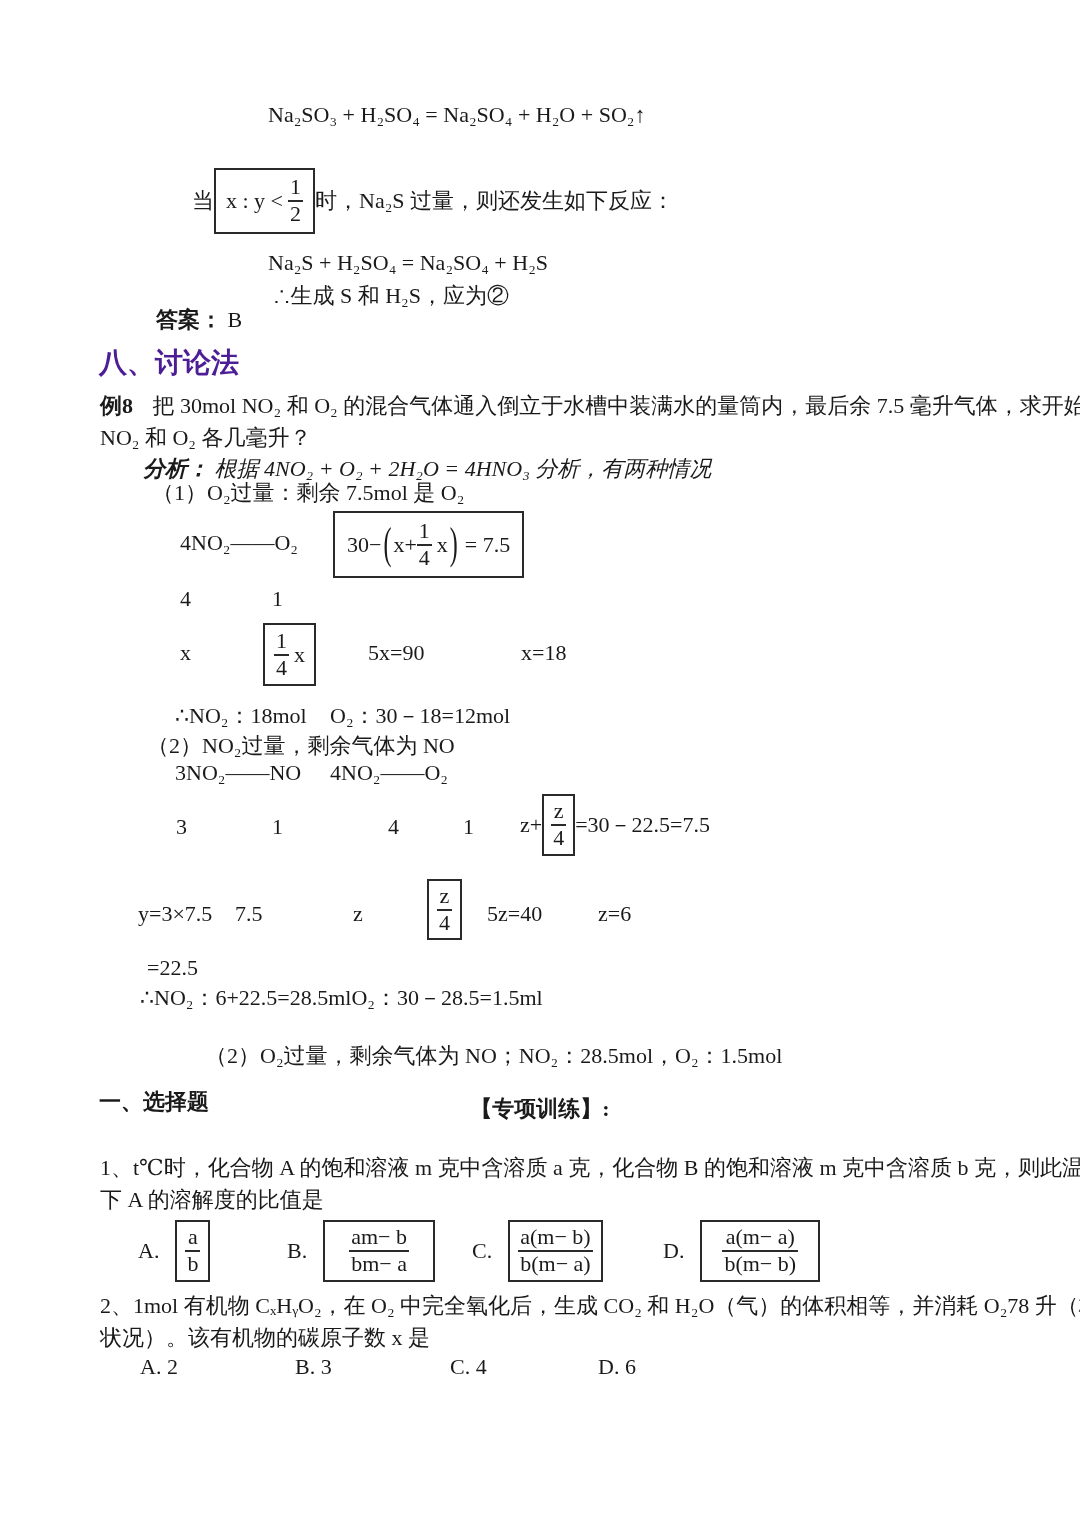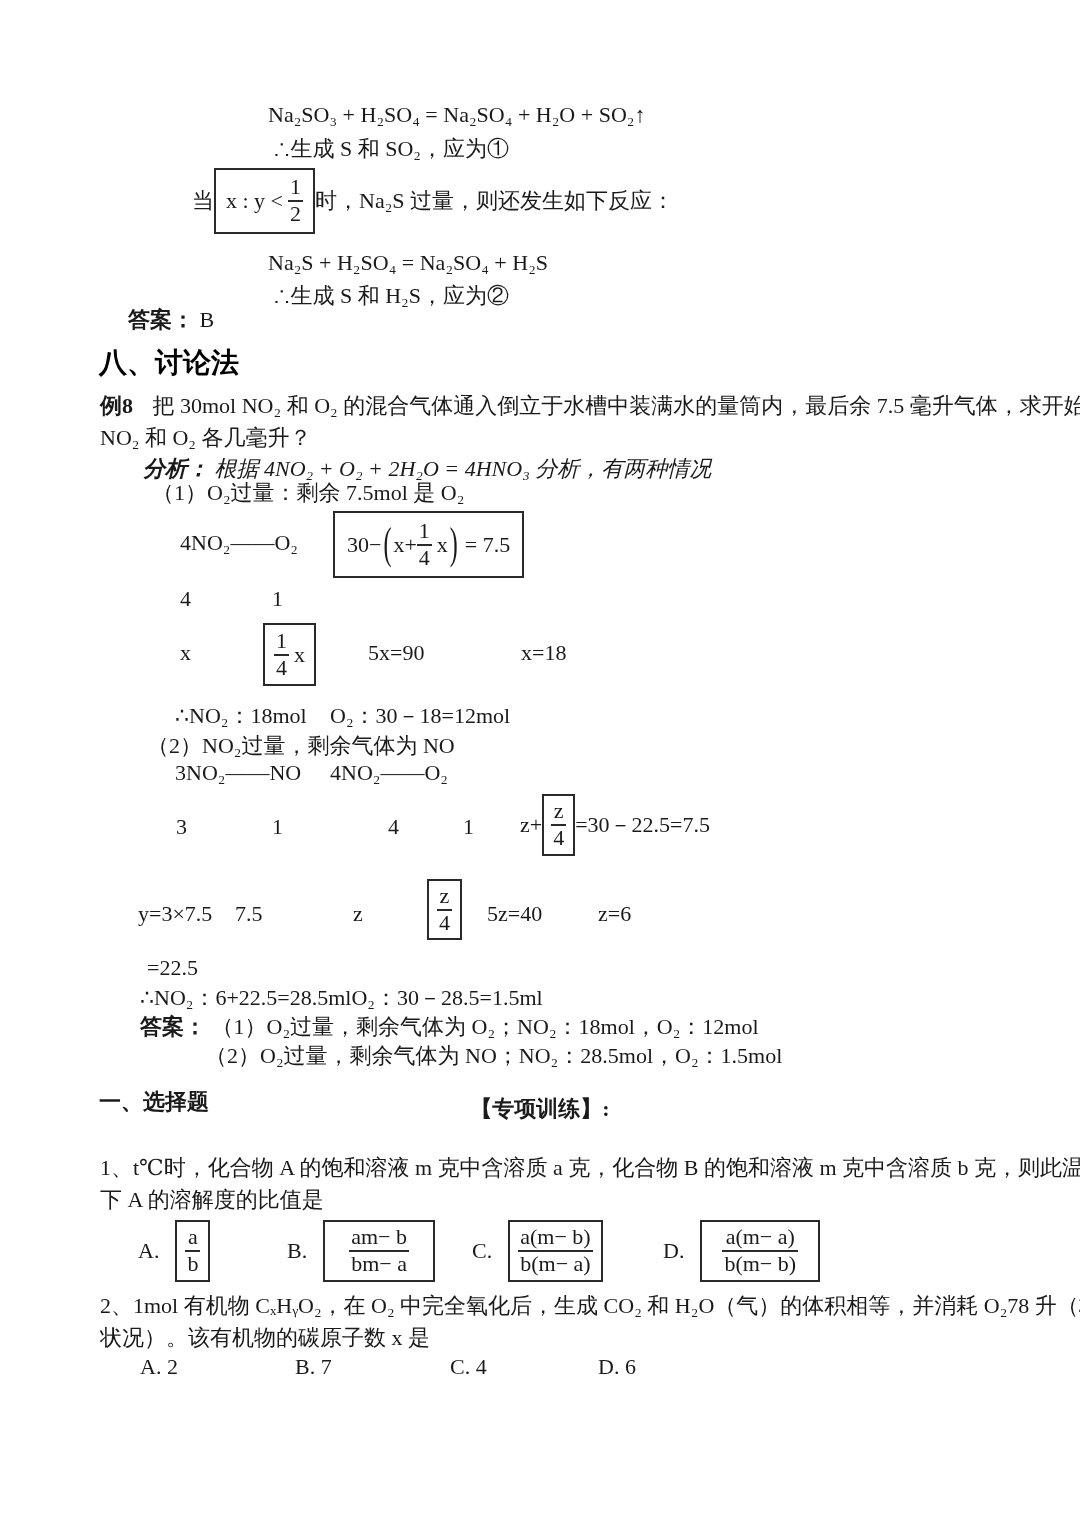--- a/index.html
+++ b/index.html
@@ -7,21 +7,21 @@
     position:relative;
     width:1080px;height:1528px;
     background:#ffffff;
     color:#1a1a1a;
     font-family:"Liberation Serif","DejaVu Serif",serif;
     font-size:22px;
     overflow:hidden;
   }
   .t{position:absolute;white-space:nowrap;}
   .b{font-weight:bold;}
-  .red{color:#000000;font-family:Liberation Serif, serif;}
+  .red{color:#4c1d95;font-family:Liberation Serif, serif;}
   .row{position:absolute;display:flex;align-items:center;white-space:nowrap;}
   .box{
     border:2px solid #2a2a2a;
     display:inline-flex;align-items:center;justify-content:center;
     padding:4px 9px;
     background:#fff;
   }
   .frac{display:inline-flex;flex-direction:column;align-items:center;line-height:1.12;vertical-align:middle;}
   .frac .fd{border-top:2px solid #2a2a2a;padding:0 2px;}
   .frac .fn{padding:0 2px;}
@@ -30,38 +30,37 @@
   .heading{font-size:28px;font-weight:bold;}
   .center{left:0;width:100%;text-align:center;}
   .opt-label{margin-right:16px;}
 </style>
 </head>
 <body>
 
 <div id="page">
 
   <div class="t" style="left:268px;top:102px;">Na₂SO₃ + H₂SO₄ = Na₂SO₄ + H₂O + SO₂↑</div>
-  <div class="t" style="left:273px;top:134px;">∴生成 S 和 SO₂，应为①</div>
 
   <div class="row" style="left:192px;top:168px;height:66px;">
     <span>当</span>
     <span class="box" style="padding:5px 10px;">
       <span>x : y &lt;</span>
       <span class="frac gap-s">
         <span class="fn">1</span>
         <span class="fd">2</span>
       </span>
     </span>
     <span>时，Na₂S 过量，则还发生如下反应：</span>
   </div>
 
   <div class="t" style="left:268px;top:250px;">Na₂S + H₂SO₄ = Na₂SO₄ + H₂S</div>
   <div class="t" style="left:273px;top:281px;">∴生成 S 和 H₂S，应为②</div>
 
-  <div class="t" style="left:128px;top:305px;font-family:Liberation Serif, serif;">
+  <div class="t" style="left:156px;top:305px;font-family:Liberation Serif, serif;">
     <span class="b">答案：</span>
     <span>B</span>
   </div>
 
   <div class="t heading red" style="left:99px;top:344px;">八、讨论法</div>
 
   <div class="t" style="left:100px;top:391px;">
     <span class="b">例8</span>
     <span style="margin-left:14px;">把 30mol NO₂ 和 O₂ 的混合气体通入倒立于水槽中装满水的量筒内，最后余 7.5 毫升气体，求开始时</span>
   </div>
@@ -134,24 +133,20 @@
       <span class="fn">z</span>
       <span class="fd">4</span>
     </span>
   </div>
   <div class="t" style="left:487px;top:901px;">5z=40</div>
   <div class="t" style="left:598px;top:901px;">z=6</div>
 
   <div class="t" style="left:147px;top:955px;">=22.5</div>
   <div class="t" style="left:140px;top:983px;">∴NO₂：6+22.5=28.5mlO₂：30－28.5=1.5ml</div>
 
-  <div class="t" style="left:140px;top:1012px;">
-    <span class="b">答案：</span>
-    <span>（1）O₂过量，剩余气体为 O₂；NO₂：18mol，O₂：12mol</span>
-  </div>
   <div class="t" style="left:205px;top:1041px;">（2）O₂过量，剩余气体为 NO；NO₂：28.5mol，O₂：1.5mol</div>
 
   <div class="t b center" style="top:1094px;">【专项训练】:</div>
   <div class="t b" style="left:99px;top:1087px;">一、选择题</div>
 
   <div class="t" style="left:100px;top:1153px;">1、t℃时，化合物 A 的饱和溶液 m 克中含溶质 a 克，化合物 B 的饱和溶液 m 克中含溶质 b 克，则此温度</div>
   <div class="t" style="left:100px;top:1185px;">下 A 的溶解度的比值是</div>
 
   <div class="row" style="left:138px;top:1218px;height:66px;">
     <span class="opt-label">A.</span>
@@ -187,17 +182,17 @@
         <span class="fn">a(m− a)</span>
         <span class="fd">b(m− b)</span>
       </span>
     </span>
   </div>
 
   <div class="t" style="left:100px;top:1291px;">2、1mol 有机物 CₓHᵧO₂，在 O₂ 中完全氧化后，生成 CO₂ 和 H₂O（气）的体积相等，并消耗 O₂78 升（标准</div>
   <div class="t" style="left:100px;top:1323px;">状况）。该有机物的碳原子数 x 是</div>
 
   <div class="t" style="left:140px;top:1354px;">A. 2</div>
-  <div class="t" style="left:295px;top:1354px;">B. 7</div>
+  <div class="t" style="left:295px;top:1354px;">B. 3</div>
   <div class="t" style="left:450px;top:1354px;">C. 4</div>
   <div class="t" style="left:598px;top:1354px;">D. 6</div>
 
 </div>
 
 </body></html>

